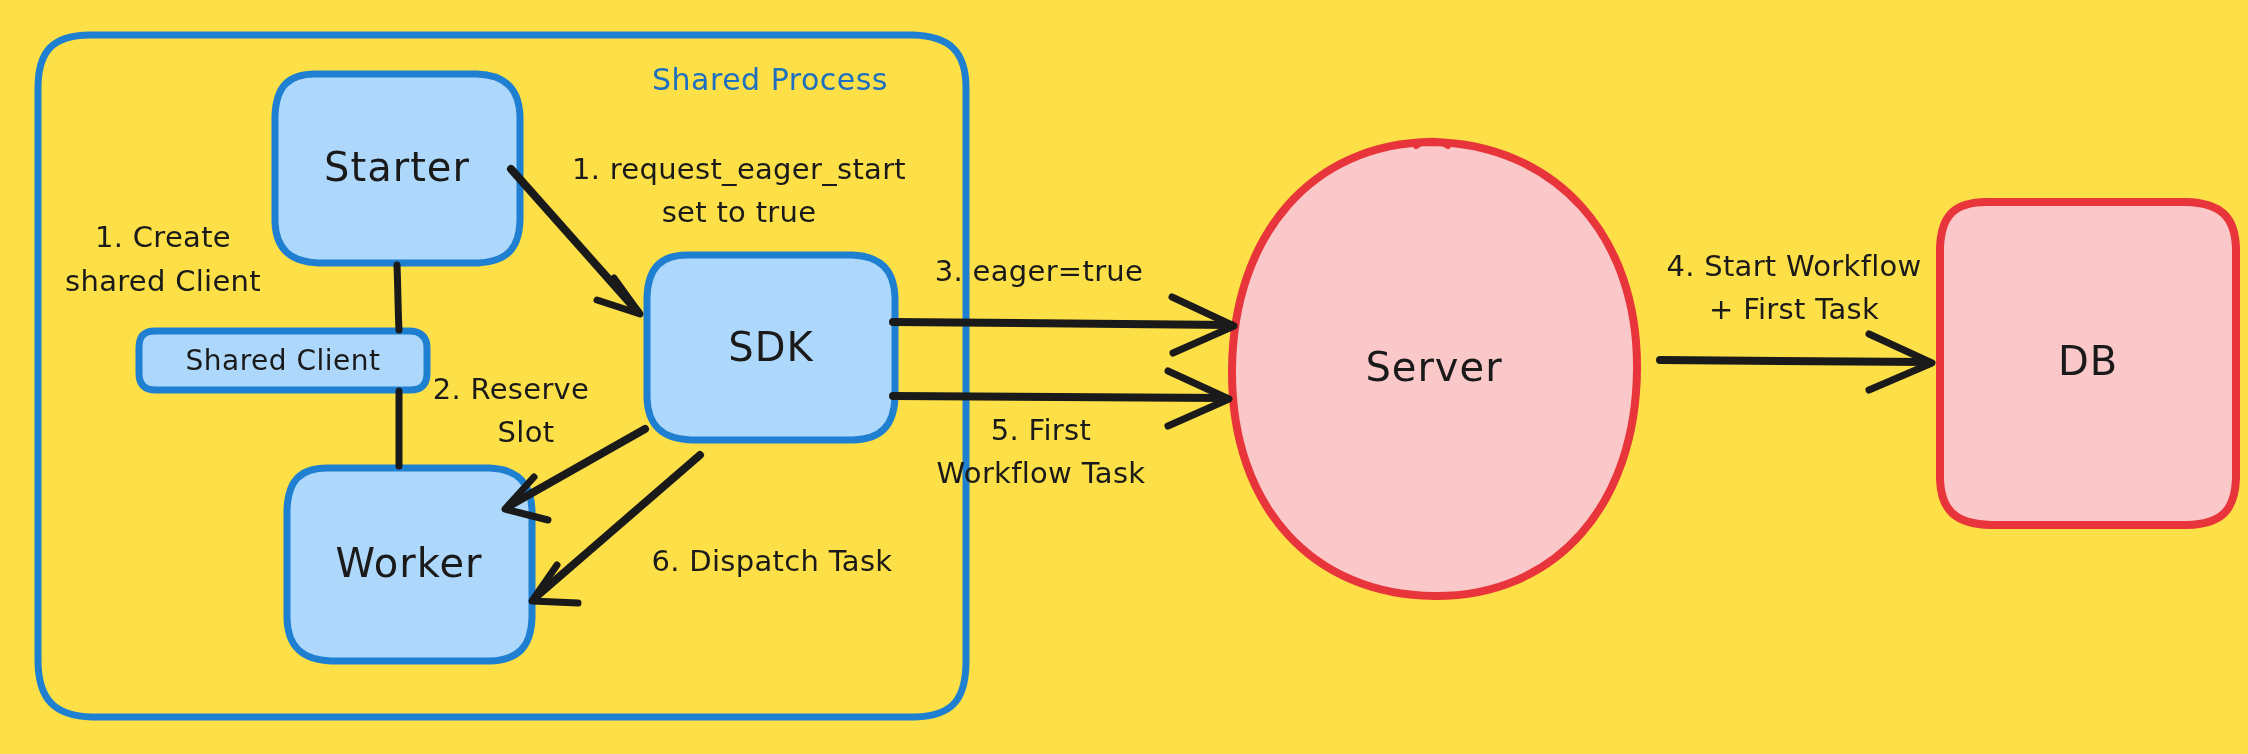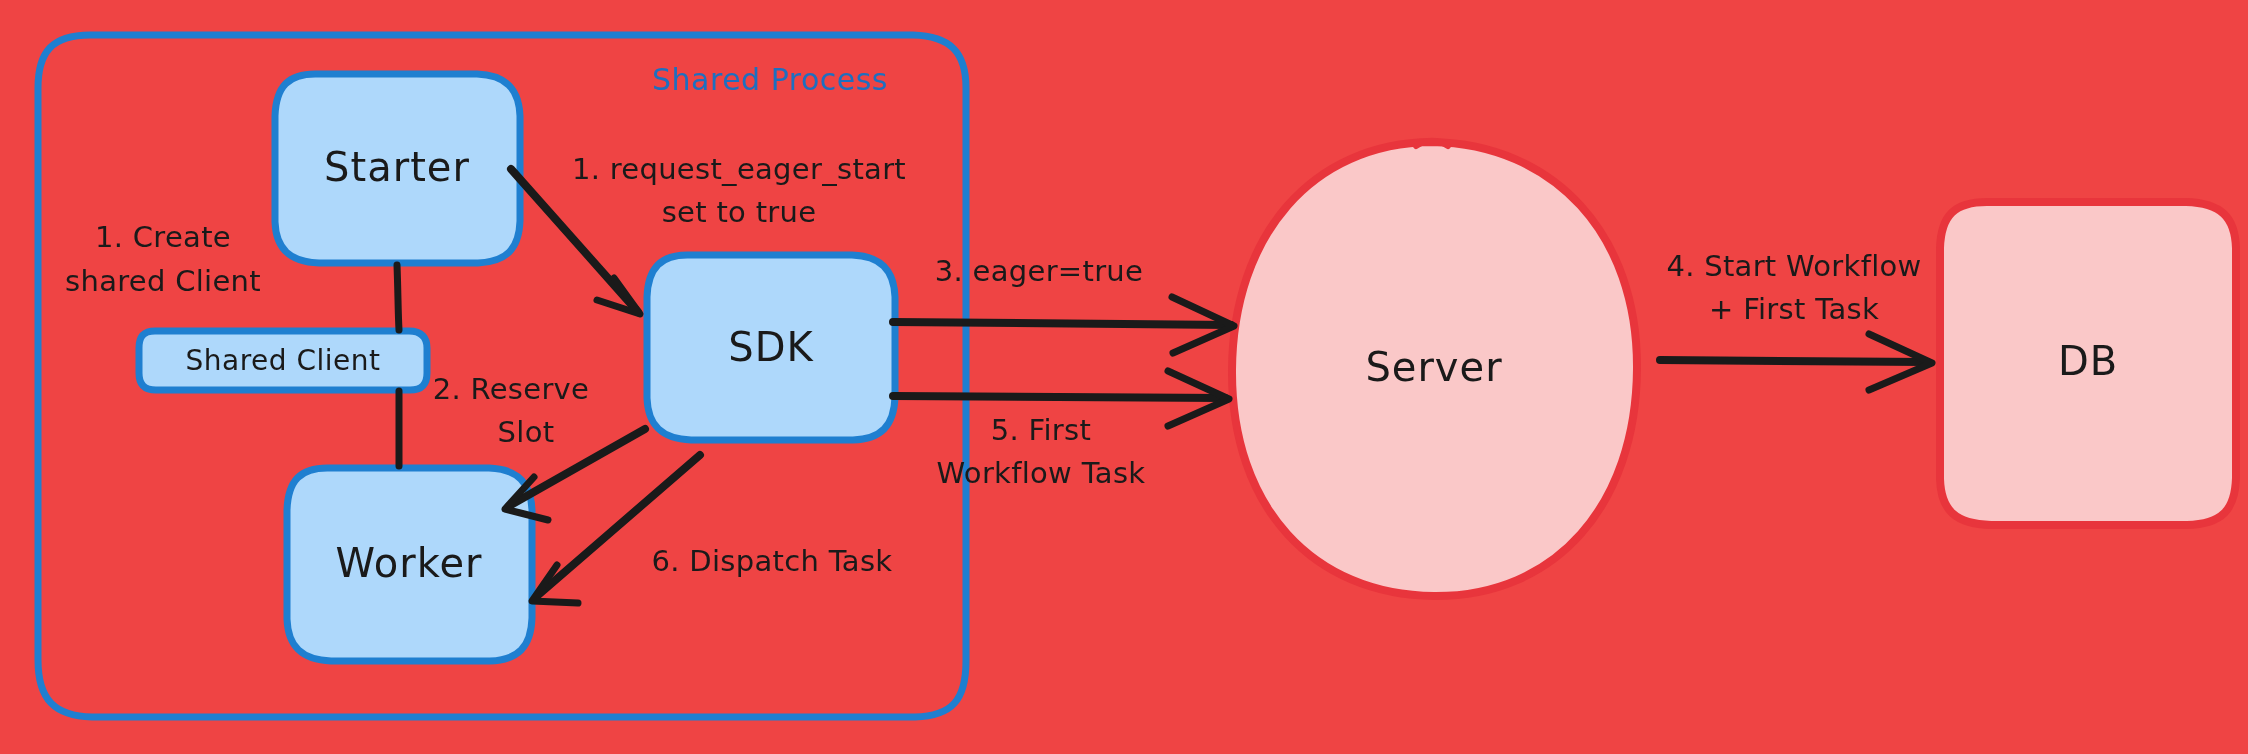--- a/index.html
+++ b/index.html
@@ -10,21 +10,21 @@
   body {
     width: 2248px;
     height: 754px;
     overflow: hidden;
     font-family: "DejaVu Sans", sans-serif;
   }
   #diagram-root {
     position: relative;
     width: 2248px;
     height: 754px;
-    background: #ef4444;
+    background: #fde047;
   }
   svg#diagram-svg {
     position: absolute;
     top: 0;
     left: 0;
     width: 2248px;
     height: 754px;
     display: block;
   }
   .node-label {

